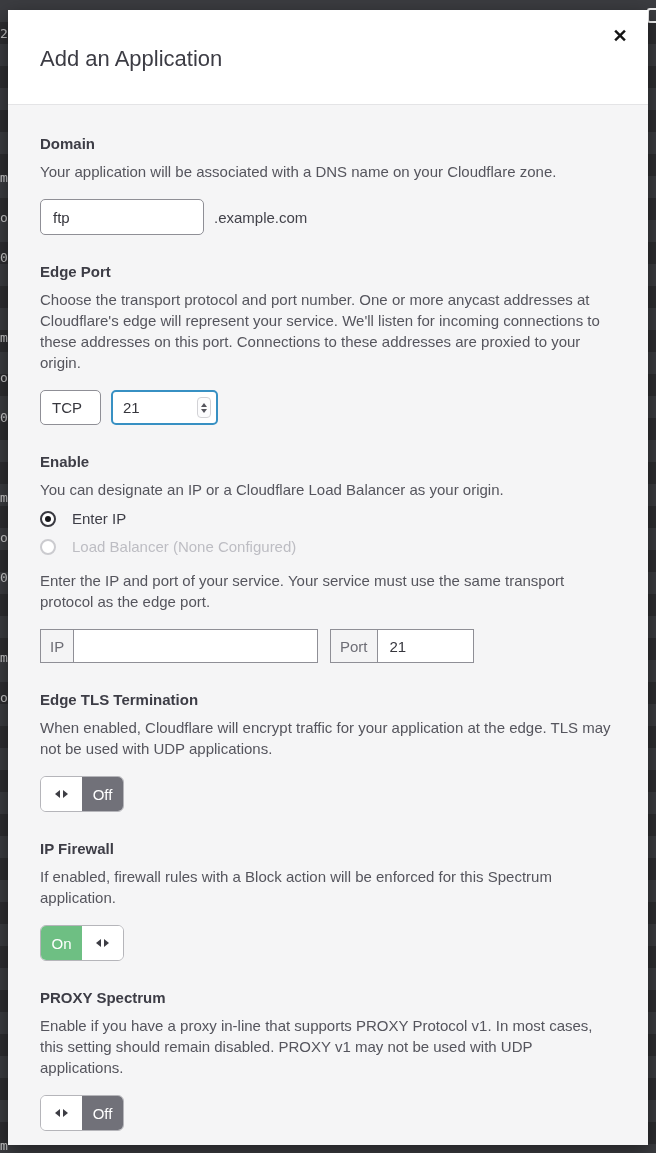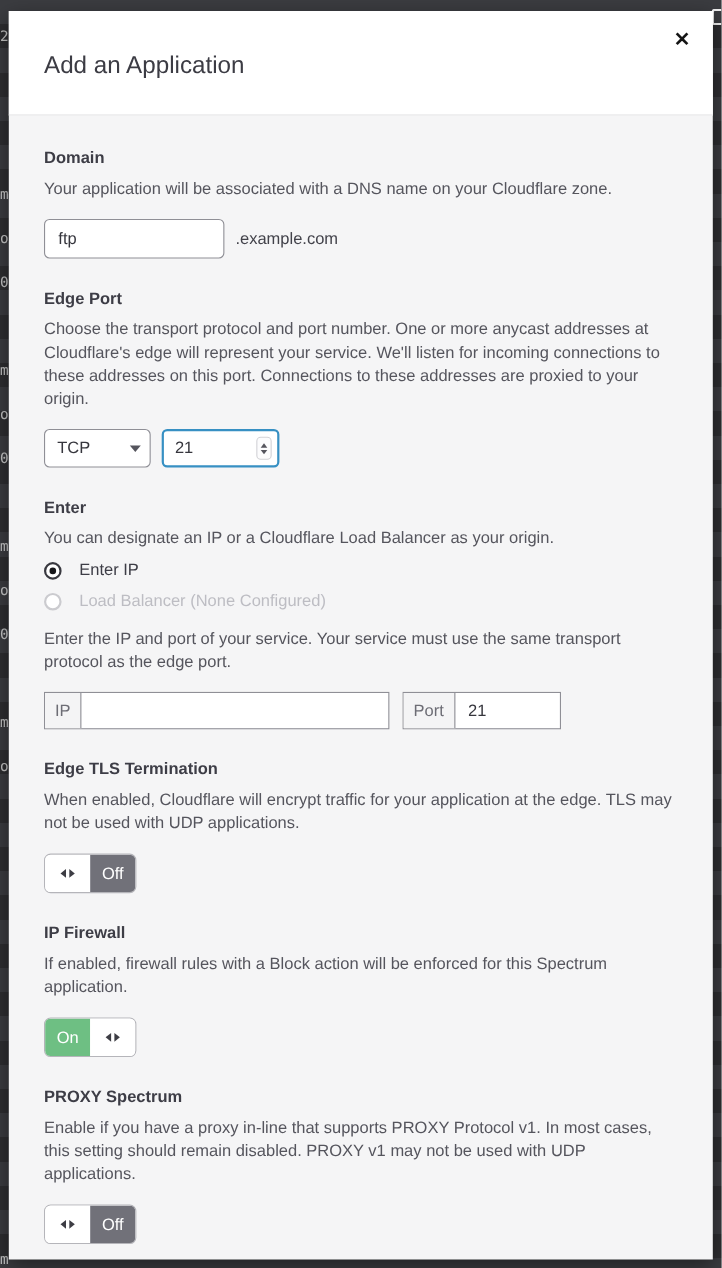--- a/index.html
+++ b/index.html
@@ -38,21 +38,21 @@
   
   .row { display:flex; align-items:center; }
   .text-input {
     height:36px; border:1px solid #8f8f96; border-radius:5px; background:#fff;
     font-family:"Liberation Sans",sans-serif; font-size:15px; color:#36363d; padding:0 12px; outline:none;
   }
   .domain-input { width:164px; }
   .suffix { margin-left:10px; font-size:15px; color:#42424a; }
   .port-row { gap:10px; }
   .select {
-    width:97px; height:35px; border:1px solid #8f8f96; border-radius:5px; background:#fff;
+    width:61px; height:35px; border:1px solid #8f8f96; border-radius:5px; background:#fff;
     display:flex; align-items:center; justify-content:space-between; padding:0 11px;
     font-size:15px; color:#36363d; cursor:pointer;gap:36px;
   }
   .caret-down { width:0; height:0; border-left:5px solid transparent; border-right:5px solid transparent; border-top:6px solid #55555d; }
   .number-wrap { position:relative; }
   .number-input {
     width:107px; height:35px; border:2px solid #3790c3; border-radius:5px; background:#fff;
     font-family:"Liberation Sans",sans-serif; font-size:15px; color:#36363d; padding:0 28px 0 10px; outline:none;
   }
   .spinner {
@@ -68,21 +68,21 @@
   .radio.selected::after { content:''; position:absolute; left:3px; top:3px; width:6px; height:6px; border-radius:50%; background:#17171a; }
   .radio.disabled { border-color:#cbcbcf; }
   .radio-label { font-size:15px; color:#3d3d46; }
   .radio-label.disabled { color:#bdbdc3; }
   .radio-group { margin-bottom:15px; margin-top:-2px; }
   
   .ipport-row { gap:12px; }
   .group { display:flex; height:34px; border:1px solid #8f8f96; background:#fff; align-items:stretch; }
   .group-prefix { display:flex; align-items:center; padding:0 9px; font-size:15px; color:#6d6d75; border-right:1px solid #8f8f96; background:#f4f4f5; }
   .group-input { border:none; outline:none; font-family:"Liberation Sans",sans-serif; font-size:15px; color:#36363d; padding:0 12px; min-width:0; background:transparent; }
-  .ip-group { width:314px; } .ip-group .group-input { flex:1; }
+  .ip-group { width:278px; } .ip-group .group-input { flex:1; }
   .port-group { width:144px; } .port-group .group-input { flex:1; }
   
   .toggle { display:flex; width:84px; height:36px; border:1px solid #b5b5ba; border-radius:6px; overflow:hidden; background:#fff; cursor:pointer; }
   .toggle-half { flex:1; display:flex; align-items:center; justify-content:center; font-size:15px; }
   .half-knob { background:#ffffff; gap:3px; }
   .half-off { background:#717179; color:#fff; }
   .half-on { background:#6ebf83; color:#fff; }
   .glyph-left { width:0; height:0; border-top:4px solid transparent; border-bottom:4px solid transparent; border-right:5px solid #3d3d44; }
   .glyph-right { width:0; height:0; border-top:4px solid transparent; border-bottom:4px solid transparent; border-left:5px solid #3d3d44; }
 </style>
@@ -135,21 +135,21 @@
           <input class="number-input" value="21" style="">
           <div class="spinner">
             <span class="tri-up"></span>
             <span class="tri-down"></span>
           </div>
         </div>
       </div>
     </div>
 
     <div class="section">
-      <div class="heading">Enter</div>
+      <div class="heading">Enable</div>
       <div class="desc" style="margin-bottom:12px;">You can designate an IP or a Cloudflare Load Balancer as your origin.</div>
       <div class="radio-group">
         <div class="radio-row">
           <span class="radio selected"></span>
           <span class="radio-label">Enter IP</span>
         </div>
         <div class="radio-row">
           <span class="radio disabled"></span>
           <span class="radio-label disabled">Load Balancer (None Configured)</span>
         </div>

